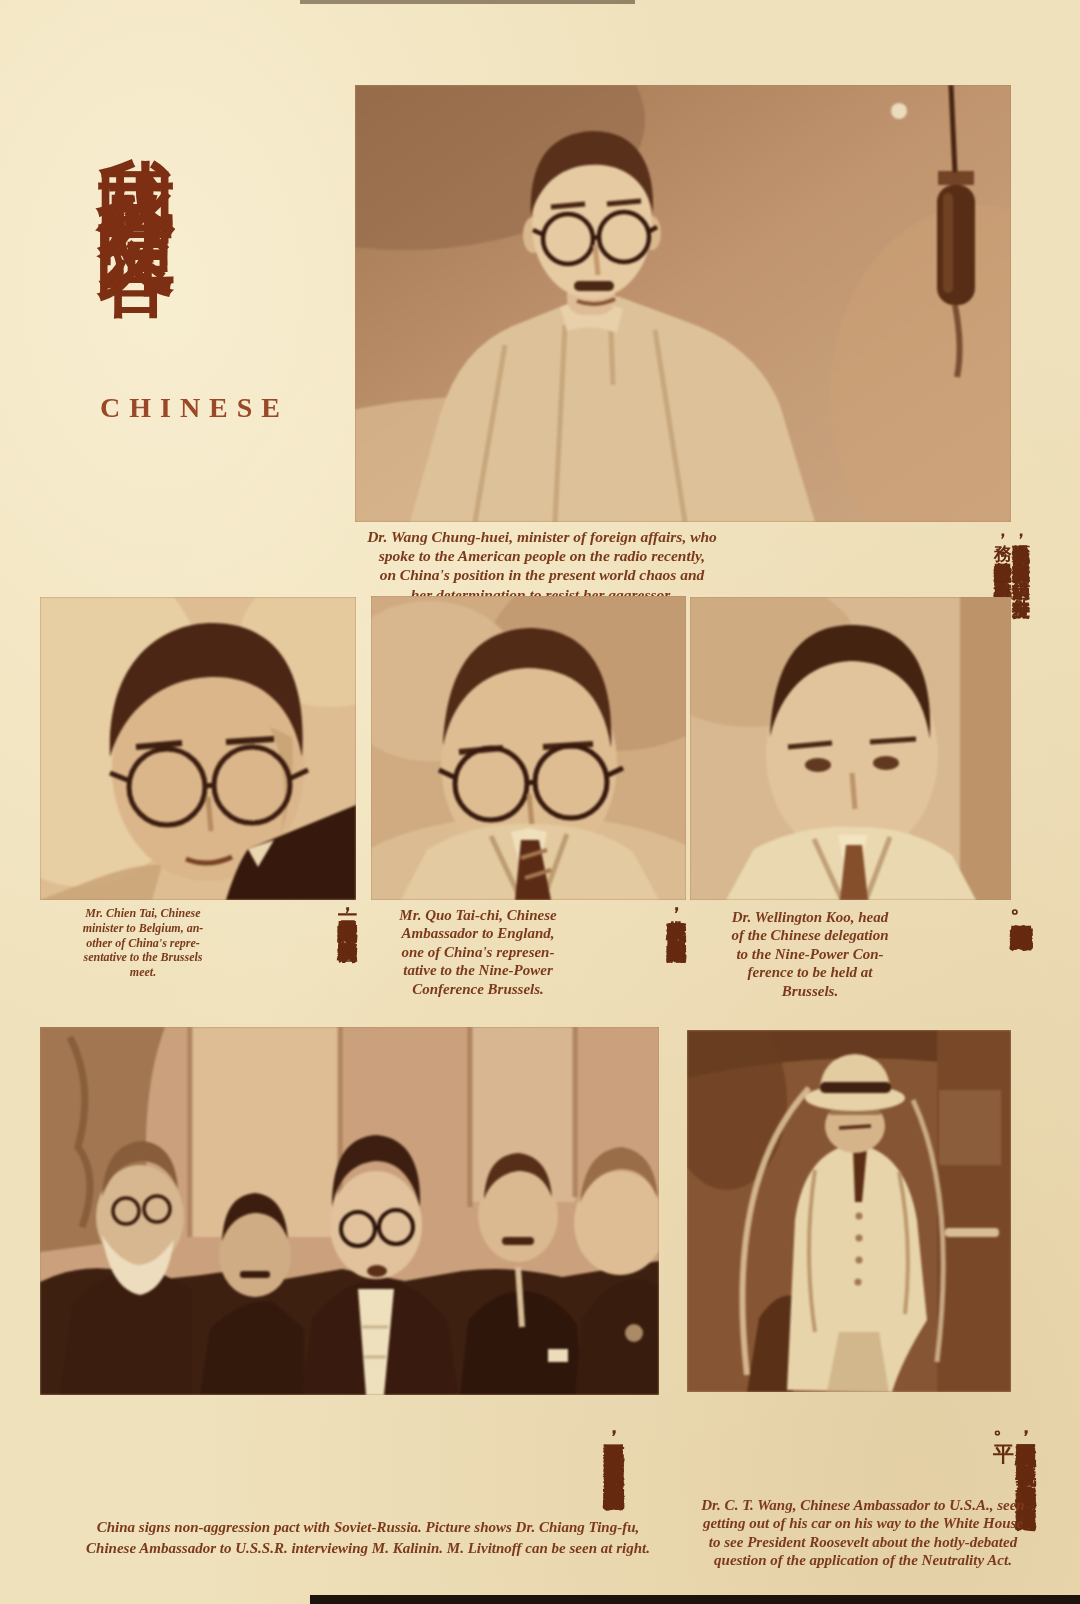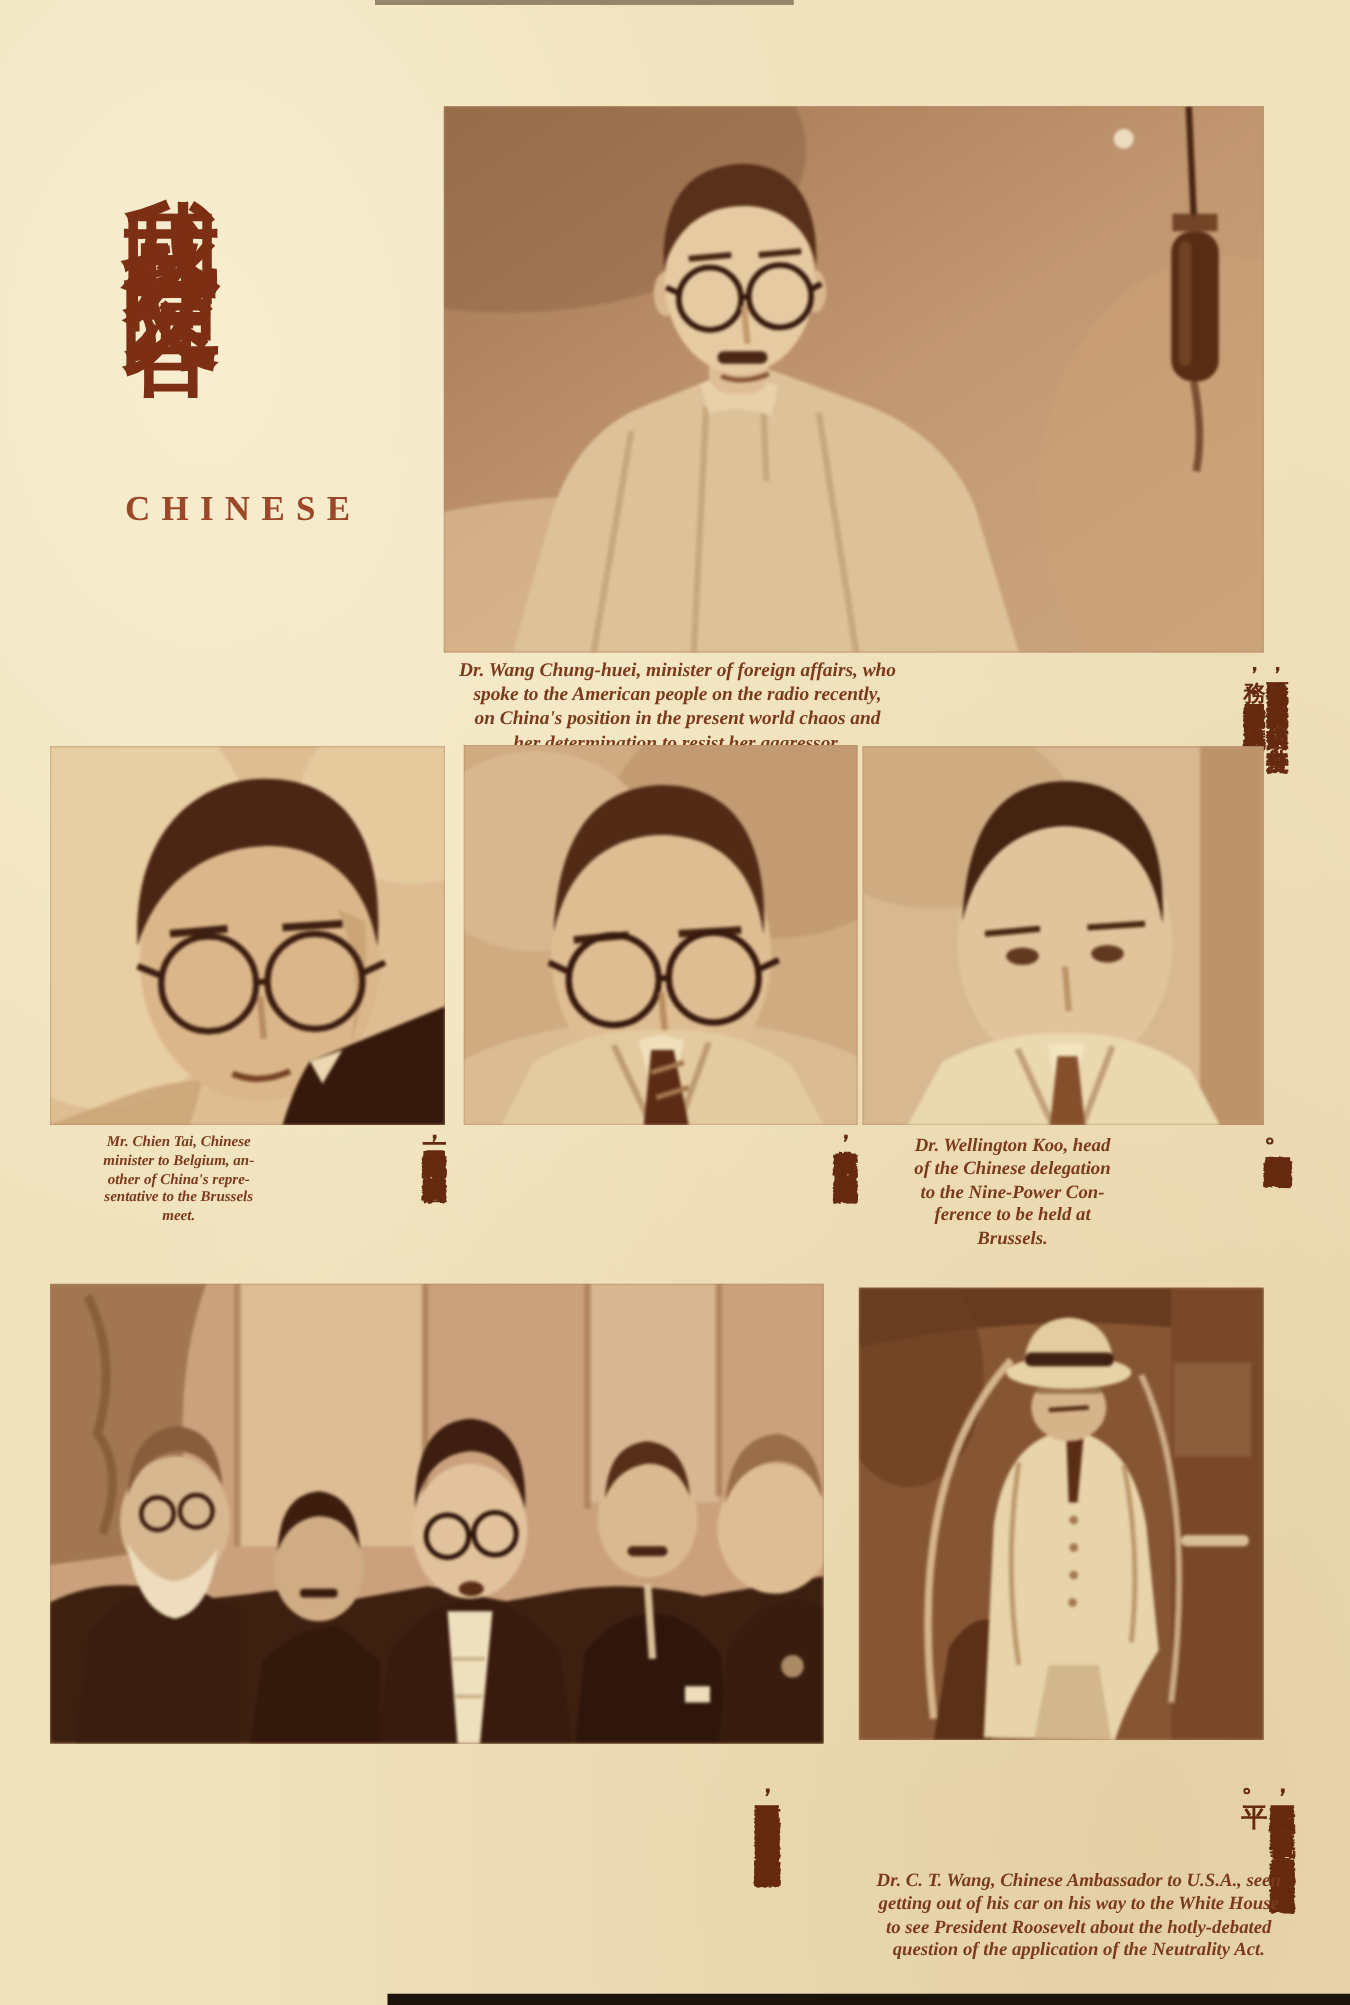--- a/index.html
+++ b/index.html
@@ -163,20 +163,25 @@
       <path d="M156 248 L172 248 L178 303 L150 303 Z" fill="#8a4e28"></path>
     </svg>
   </div>
 
   <div class="cap-en m1">Mr. Chien Tai, Chinese
 minister to Belgium, an-
 other of China's repre-
 sentative to the Brussels
 meet.</div>
   <div class="cap-cn m1">我方出席九國公約會議之另一代表，駐比利時公使錢泰氏。</div>
+  <div class="cap-en m2">Mr. Quo Tai-chi, Chinese
+Ambassador to England,
+one of China's represen-
+tative to the Nine-Power
+Conference Brussels.</div>
   <div class="cap-cn m2">我駐英大使郭泰祺氏，亦爲我國出席九國公約會議之代表。</div>
   <div class="cap-en m3">Dr. Wellington Koo, head
 of the Chinese delegation
 to the Nine-Power Con-
 ference to be held at
 Brussels.</div>
   <div class="cap-cn m3">出席九國公約會議之我方首席代表顧維鈞氏。</div>
 
   <div class="photo" style="left:40px;top:1027px;width:619px;height:368px;">
     <svg viewBox="0 0 619 368" preserveAspectRatio="none">
@@ -245,20 +250,22 @@
       <ellipse cx="168" cy="96" rx="30" ry="27" fill="#d9b486"></ellipse>
       <rect x="140" y="74" width="56" height="11" rx="5" fill="#8a5c34" opacity=".75"></rect>
       <path d="M152 98 L184 96" stroke="#5a2c12" stroke-width="3.5" fill="none"></path>
       <ellipse cx="168" cy="68" rx="50" ry="13" fill="#e8d2a2"></ellipse>
       <path d="M132 64 Q134 26 168 24 Q202 26 204 64 Z" fill="#e4cc9c"></path>
       <rect x="133" y="52" width="71" height="11" rx="5" fill="#42210f"></rect>
     </svg>
   </div>
 
   <div class="cap-cn bl">中蘇互不侵犯協定訂立後，中蘇間之關係較前更爲密切。上圖爲我駐蘇聯大使蔣廷黻氏（中）謁見蘇聯中央執行委員會主席加里寧（左）與蘇外長李維諾夫（左）之影。</div>
+  <div class="cap-en bl">China signs non-aggression pact with Soviet-Russia.  Picture shows Dr. Chiang Ting-fu,
+Chinese Ambassador to U.S.S.R. interviewing M. Kalinin.  M. Livitnoff can be seen at right.</div>
   <div class="cap-cn br">我國駐美大使王正廷氏，自中日發生戰事後，曾往謁見羅斯福總統，籲請美國維護遠東之眞正和平。</div>
   <div class="cap-en br">Dr. C. T. Wang, Chinese Ambassador to U.S.A., seen
 getting out of his car on his way to the White House
 to see President Roosevelt about the hotly-debated
 question of the application of the Neutrality Act.</div>
 
   <div class="edge-strip"></div>
 </div>
 
 </body></html>

